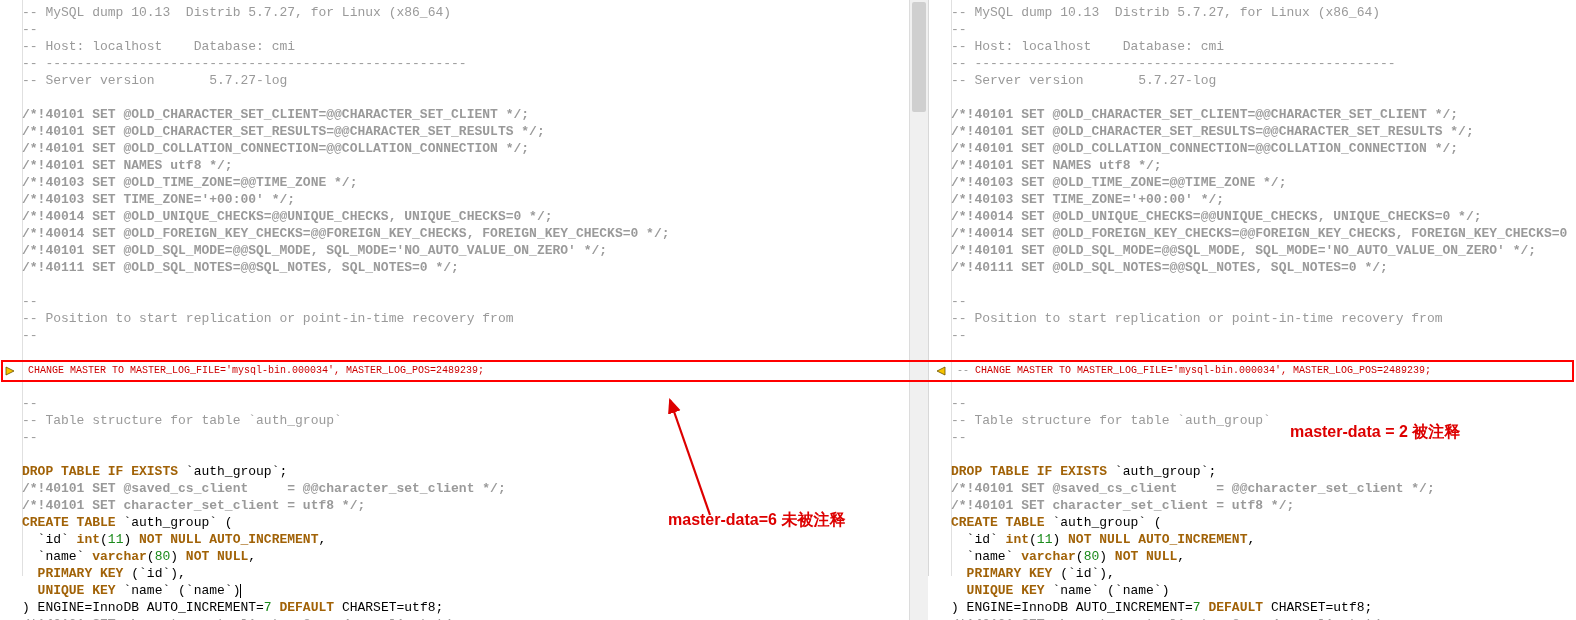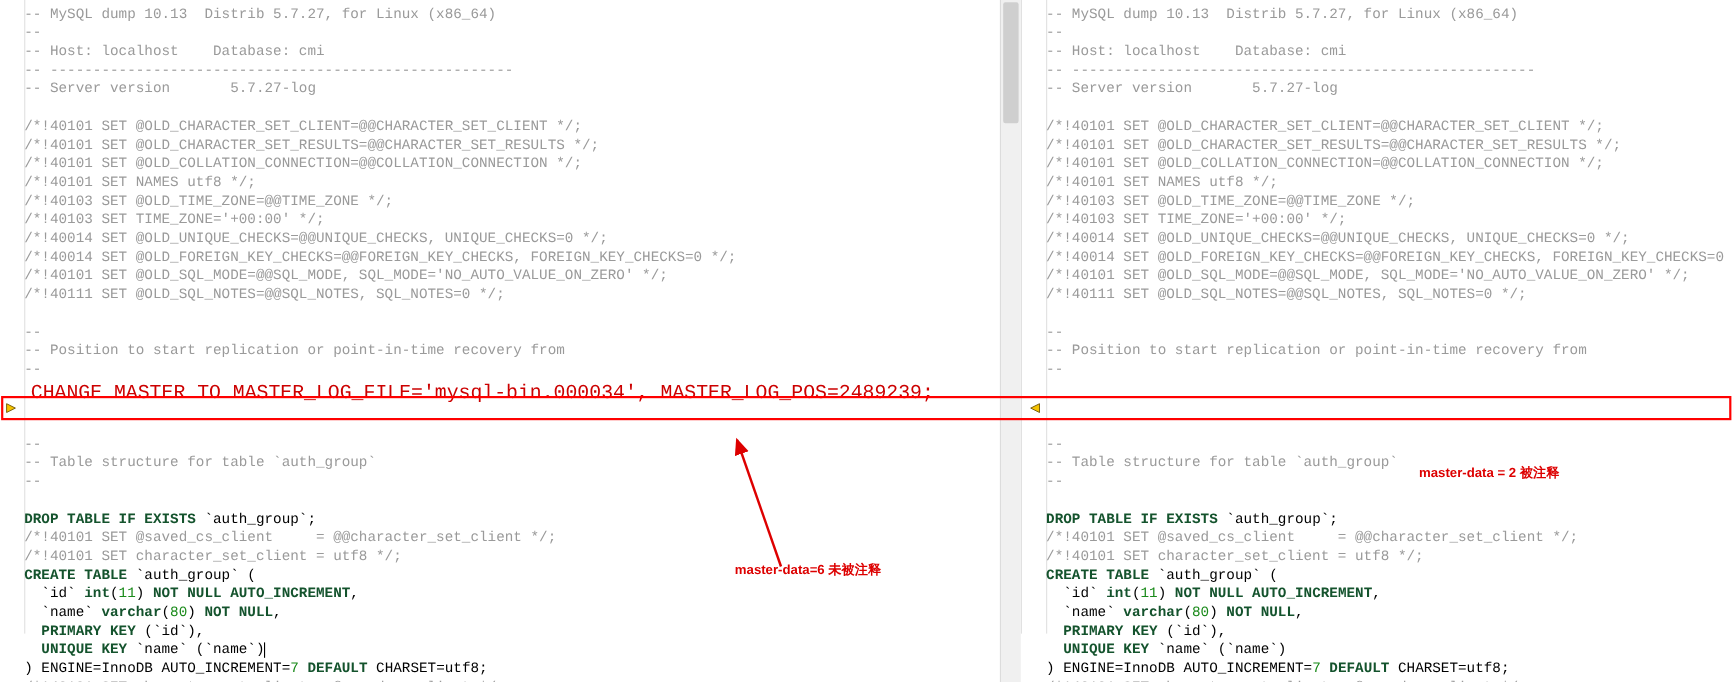--- a/index.html
+++ b/index.html
@@ -6,35 +6,35 @@
   .wrap{position:relative;width:1576px;height:576px}
   .pane{position:absolute;top:0;bottom:0;background:#fff}
   .pane.left{left:0;width:928px;border-right:1px solid #d8d8d8}
   .pane.right{left:929px;width:647px}
   .scrollbar{position:absolute;top:0;right:0;width:18px;height:620px;background:#f0f0f0;border-left:1px solid #dcdcdc}
   .thumb{position:absolute;top:2px;left:2px;right:2px;height:110px;background:#cfcfcf;border-radius:2px}
   .gutter{position:absolute;left:0;top:0;bottom:0;width:22px;background:#fff;border-right:1px solid #e0e0e0}
   .code{position:absolute;left:22px;top:4px;right:0;white-space:pre;font-size:13px;line-height:17px}
   .ln{display:block;height:17px}
   .cm{color:#9a9a9a}
-  .cmbold{color:#9a9a9a;font-weight:normal}
-  .kw{color:#14532d;font-weight:bold}
+  .cmbold{color:#9a9a9a;font-weight:bold}
+  .kw{color:#a16207;font-weight:bold}
   .num{color:#1a8a1a;font-weight:normal}
   .highlight-box{position:absolute;left:1px;width:1573px;top:360px;height:22px;border:2px solid #f00;box-sizing:border-box;pointer-events:none}
   .hl-row{position:absolute;height:17px;background:#fff0f0}
   .hl-row.left{left:22px;width:888px;top:362px}
   .hl-row.right{left:951px;width:625px;top:362px}
   .arrow-icon{position:absolute;width:12px;height:12px;top:365px}
   .arrow-icon.left{left:5px}
   .arrow-icon.right{left:934px}
-  .diffline{position:absolute;top:350px;font-size:18px;line-height:17px;height:17px;white-space:pre}
+  .diffline{position:absolute;top:362px;font-size:10px;line-height:17px;height:17px;white-space:pre}
   .diffline.left{left:28px;color:#c00}
   .diffline.right{left:957px;color:#c00}
   .diffline.right .cm2{color:#9a9a9a}
-  .annot{position:absolute;color:#d00;font-weight:bold;font-size:12px;font-family:Arial,"Microsoft YaHei",sans-serif}
+  .annot{position:absolute;color:#d00;font-weight:bold;font-size:16px;font-family:Arial,"Microsoft YaHei",sans-serif}
   .arrow-svg{position:absolute;pointer-events:none}
   .cursor-mark{display:inline-block;border-right:1px solid #000;height:14px;vertical-align:middle}
 </style>
 </head>
 <body>
 <div class="wrap">
 
   <div class="hl-row left"></div>
   <div class="hl-row right"></div>
 
@@ -52,20 +52,21 @@
   </div>
 
   <svg class="arrow-icon left" viewBox="0 0 12 12">
     <path d="M1 2 L9 6 L1 10 Z" fill="#f5c300" stroke="#6a5000" stroke-width="0.8"></path>
   </svg>
   <svg class="arrow-icon right" viewBox="0 0 12 12">
     <path d="M11 2 L3 6 L11 10 Z" fill="#f5c300" stroke="#6a5000" stroke-width="0.8"></path>
   </svg>
 
   <div class="diffline left">CHANGE MASTER TO MASTER_LOG_FILE='mysql-bin.000034', MASTER_LOG_POS=2489239;</div>
+  <div class="diffline right"><span class="cm2">-- </span><span>CHANGE MASTER TO MASTER_LOG_FILE='mysql-bin.000034', MASTER_LOG_POS=2489239;</span></div>
 
   <div class="highlight-box"></div>
 
   <svg class="arrow-svg" style="left:660px;top:395px;width:60px;height:130px">
     <defs>
         <marker id="ah1" markerWidth="8" markerHeight="8" refX="6" refY="3" orient="auto">
           <path d="M0,0 L7,3 L0,6 Z" fill="#d00"></path>
         </marker>
       </defs>
     <line x1="50" y1="120" x2="10" y2="5" stroke="#d00" stroke-width="2.2" marker-end="url(#ah1)"></line>

